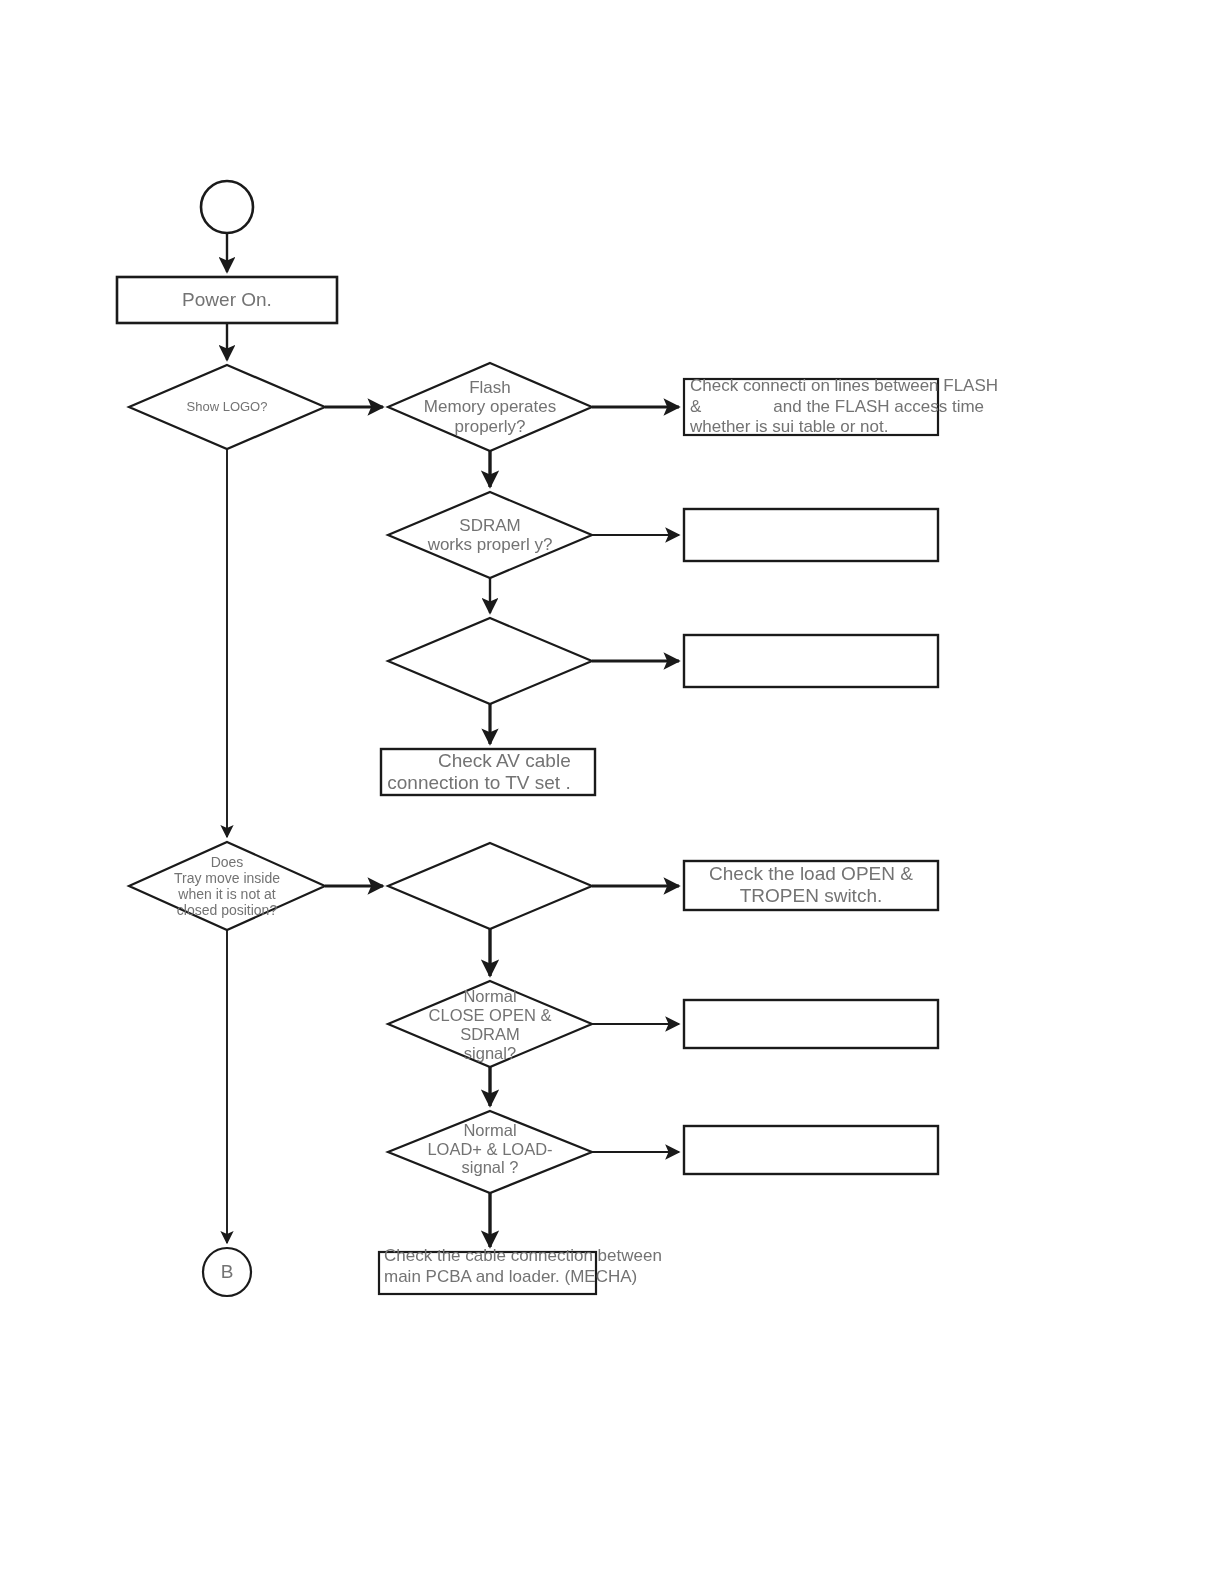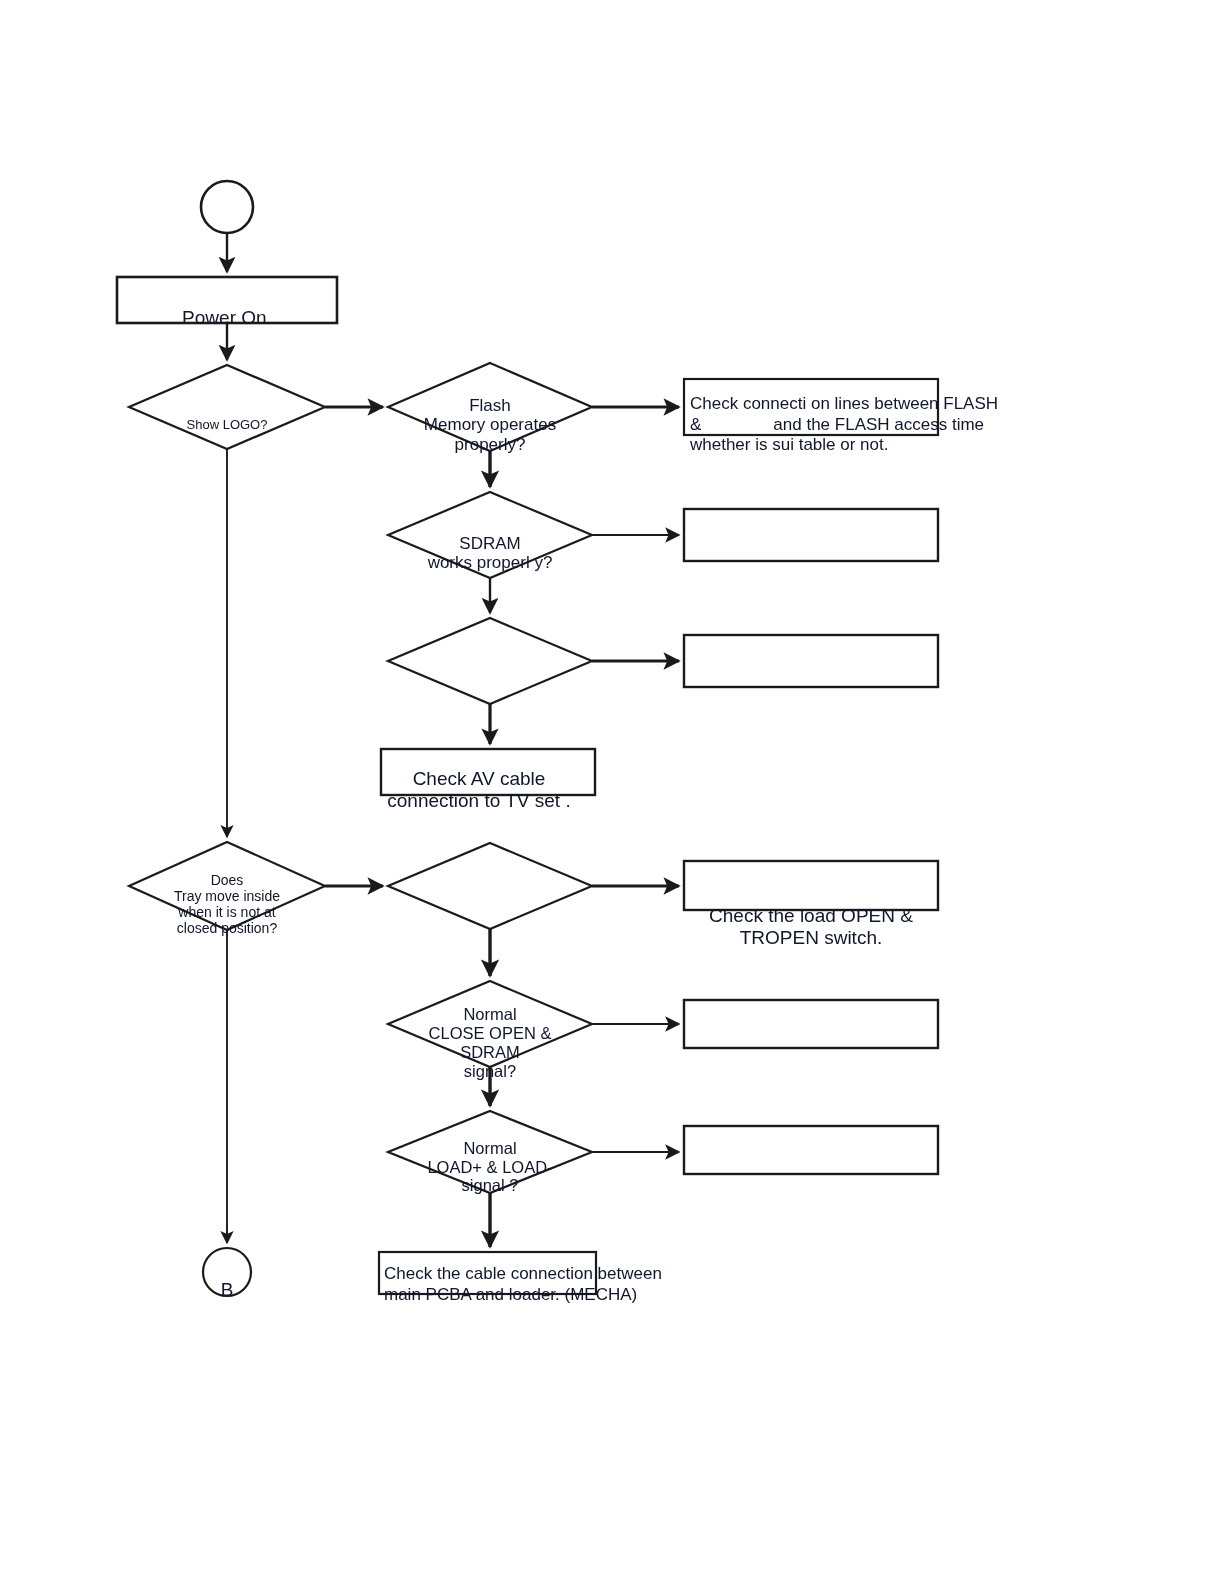--- a/index.html
+++ b/index.html
@@ -29,22 +29,21 @@
   
   .node-text {
     position: absolute;
     display: flex;
     align-items: center;
     justify-content: center;
     text-align: center;
     line-height: 1.14;
     white-space: pre;
     pointer-events: none;
-    color: #0f172a;
-    margin-top: 18px;
+    color: #737373;
   }
   .node-text.left {
     text-align: left;
     justify-content: flex-start;
   }
   .t-proc      { font-size: 19px; }
   .t-dec-big   { font-size: 13px; }
   .t-dec-small { font-size: 17px; }
   .t-note-sm   { font-size: 17px; line-height: 1.22; }
   .t-note-md   { font-size: 19px; line-height: 1.18; }
@@ -156,31 +155,31 @@
   <div class="node-text t-dec-small" style="left:390px; top:512px; width:200px; height:46px;">
     <span><span>SDRAM</span><br><span>works properl y?</span></span>
   </div>
 
   <div class="node-text t-note-md" style="left:684px; top:509px; width:254px; height:52px;"></div>
 
   <div class="node-text t-dec-small" style="left:390px; top:640px; width:200px; height:42px;"></div>
 
   <div class="node-text t-note-md" style="left:684px; top:635px; width:254px; height:52px;"></div>
 
-  <div class="node-text t-note-md" style="left:381px; top:750px; width:196px; height:44px;">
+  <div class="node-text t-note-md" style="left:381px; top:750px; width:196px; height:44px;text-align:right;">
     <span><span>Check AV cable</span><br><span>connection to TV set .</span></span>
   </div>
 
   <div class="node-text t-dec-small" style="left:131px; top:849px; width:192px; height:76px; font-size:14px;">
     <span><span>Does</span><br><span>Tray move inside</span><br><span>when it is not at</span><br><span>closed position?</span></span>
   </div>
 
   <div class="node-text t-dec-small" style="left:390px; top:865px; width:200px; height:42px;"></div>
 
-  <div class="node-text t-note-md" style="left:684px; top:886px; width:254px; height:46px;">
+  <div class="node-text t-note-md" style="left:684px; top:862px; width:254px; height:46px;">
     <span><span>Check the load OPEN &amp;</span><br><span>TROPEN switch.</span></span>
   </div>
 
   <div class="node-text t-dec-small" style="left:390px; top:987px; width:200px; height:76px; font-size:16.5px;">
     <span><span>Normal</span><br><span>CLOSE OPEN &amp;</span><br><span>SDRAM</span><br><span>signal?</span></span>
   </div>
 
   <div class="node-text t-note-md" style="left:684px; top:1000px; width:254px; height:48px;"></div>
 
   <div class="node-text t-dec-small" style="left:388px; top:1118px; width:204px; height:62px; font-size:16.5px;">

